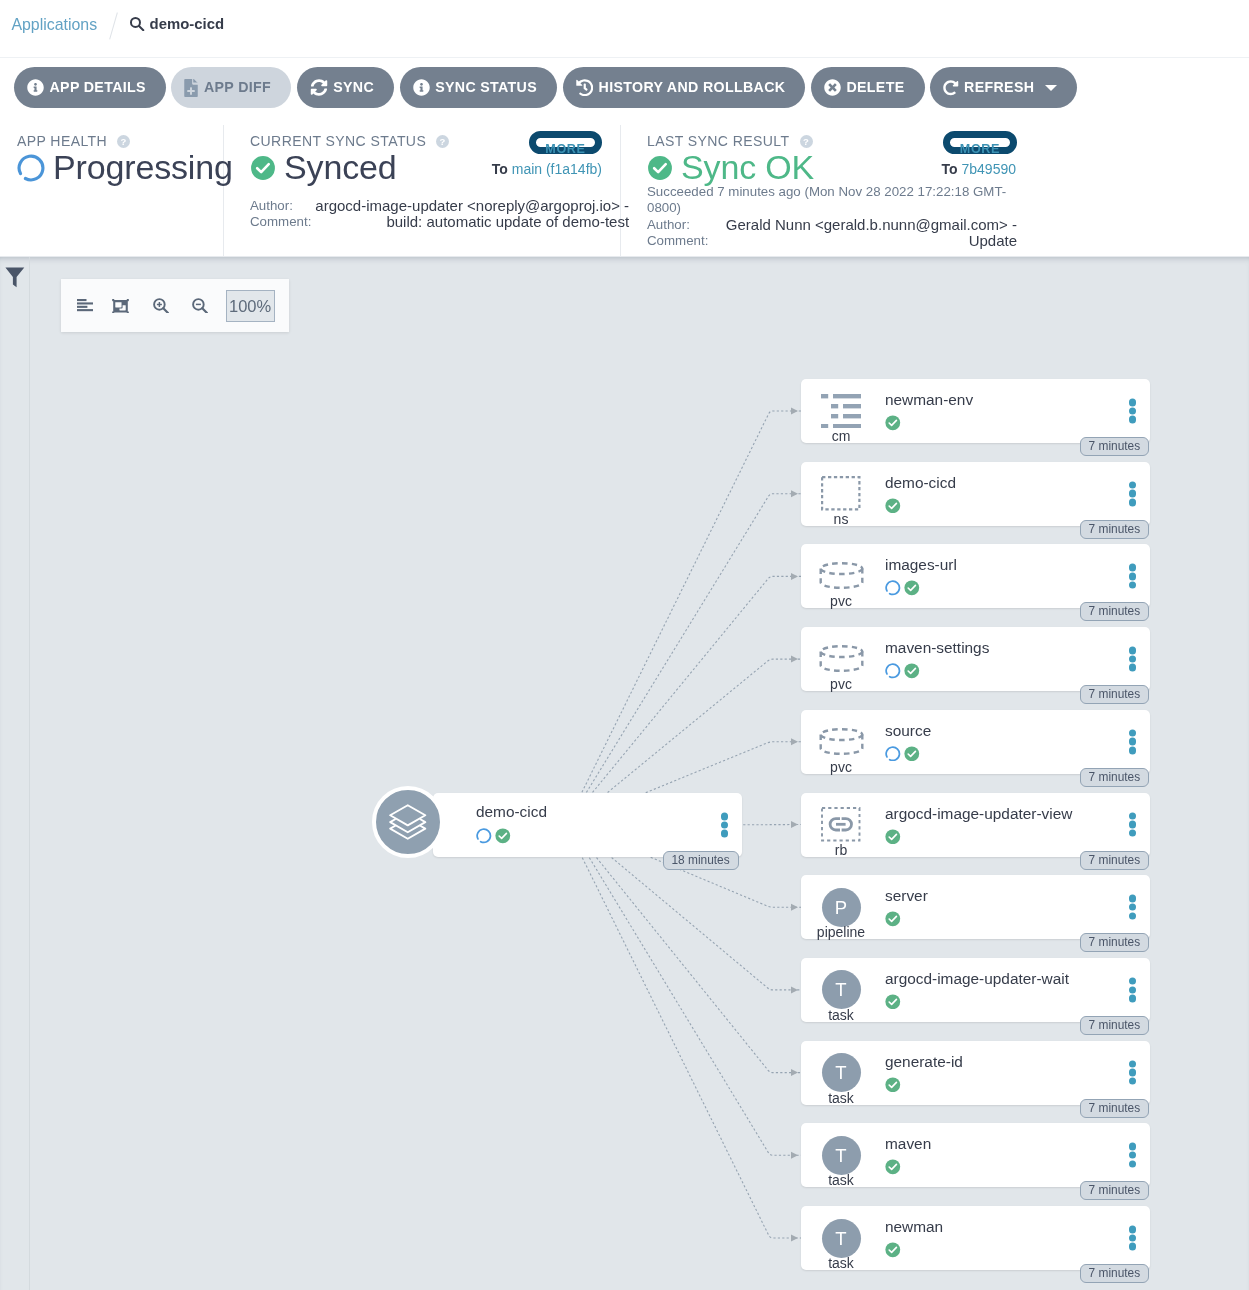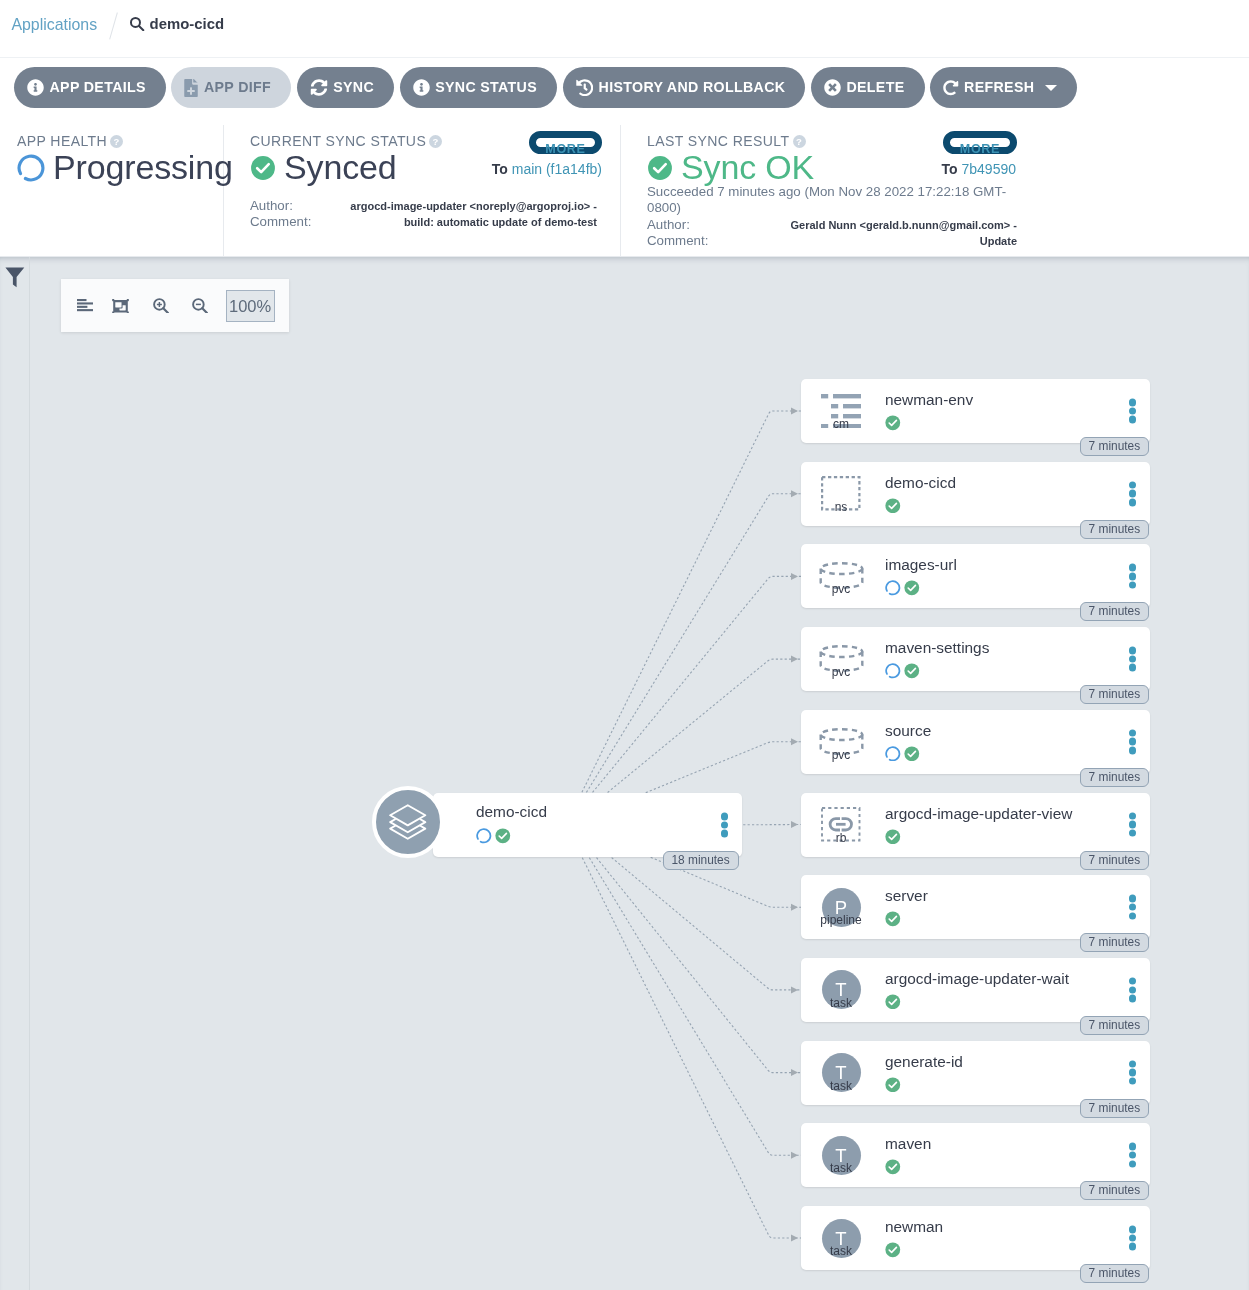--- a/index.html
+++ b/index.html
@@ -26,49 +26,49 @@
 
 
 .panels{position:absolute;left:0;top:125px;width:1249px;height:132px;background:#fff;display:flex;border-bottom:1px solid #e7eaee;overflow:hidden}
 .panel{position:relative;padding:0 18px}
 .panel.p2,.panel.p3{padding-left:26px}
 .panel.p1{width:224px;border-right:1px solid #e7eaee}
 .panel.p1 .ptitle,.panel.p1 .pmain{left:17px}
 .panel.p2 .ptitle,.panel.p2 .pmain,.panel.p2 .kvgrid,.panel.p3 .ptitle,.panel.p3 .pmain,.panel.p3 .kvgrid,.panel.p3 .succeeded{left:26px}
 .panel.p2{width:397px;border-right:1px solid #e7eaee}
 .panel.p3{width:628px}
-.ptitle{position:absolute;top:9px;font-size:14.05px;color:#6d7b8d;letter-spacing:.4px;display:flex;align-items:center;gap:3px;line-height:14px;white-space:nowrap}
+.ptitle{position:absolute;top:9px;font-size:14.05px;color:#6d7b8d;letter-spacing:.4px;display:flex;align-items:center;gap:10px;line-height:14px;white-space:nowrap}
 .qmark{width:13px;height:13px;border-radius:50%;background:#ccd6e0;color:#fff;font-size:9.5px;font-weight:bold;display:flex;align-items:center;justify-content:center;line-height:13px;font-family:"Liberation Sans",sans-serif}
 .pmain{position:absolute;top:28px;display:flex;align-items:center;gap:8px;height:29px}
 .pmain .bigtext{font-size:34px;color:#3b4256;letter-spacing:-.15px;line-height:29px}
 .pmain .bigtext.green{color:#4eb888}
 .more{position:absolute;right:18px;top:5.8px;border:7px solid #0c4a6e;color:#3b91b3;border-radius:12px;font-size:12.6px;font-weight:bold;letter-spacing:.55px;padding:0;width:73.3px;height:23.6px;background:#fff;cursor:pointer;line-height:22px;font-family:"Liberation Sans",sans-serif}
 .revline{position:absolute;right:18px;top:35px;font-size:14px;font-weight:bold;color:#363c4a;line-height:18px;white-space:nowrap}
 .revline a{color:#4095b5;text-decoration:none;font-weight:normal}
 .kvgrid{position:absolute;top:0;display:grid;grid-template-columns:max-content 1fr;column-gap:4px;font-size:13.3px;line-height:16.2px}
 .kvgrid .k{color:#6d7b8d;white-space:nowrap}
-.kvgrid .v{color:#363c4a;font-weight:bold;text-align:right;white-space:nowrap;font-size:11px}
+.kvgrid .v{color:#363c4a;font-weight:normal;text-align:right;white-space:nowrap;font-size:15px}
 .succeeded{position:absolute;top:59px;font-size:13.3px;color:#6d7b8d;line-height:16.2px}
 
 
 .graph{position:absolute;left:0;top:257px;width:1249px;height:1033px;background:#e1e6ea;overflow:hidden;box-shadow:inset 0 5px 7px -5px rgba(90,104,122,.45)}
 .filterbar{position:absolute;left:0;top:0;width:29.5px;height:1033px;border-right:1px solid #d4dade}
 .filter-icon{position:absolute;left:5px;top:10px}
 .zoomtools{position:absolute;left:61px;top:22px;width:228px;height:53px;background:#fafbfc;box-shadow:0 1px 3px rgba(0,0,0,.10)}
 .ztool{position:absolute;width:30px;height:30px;top:11.5px;display:flex;align-items:center;justify-content:center;cursor:pointer}
 .ztool.t1{left:9px}.ztool.t2{left:44.9px}.ztool.t3{left:84.6px}.ztool.t4{left:124.2px}
 .ztool svg{display:block}
 .zoomval{position:absolute;left:164.6px;top:11px;width:49px;height:32px;border:1px solid #a5b3c2;background:#e2e7eb;color:#5e6b7b;font-size:16.5px;display:flex;align-items:center;justify-content:center;cursor:text;font-family:"Liberation Sans",sans-serif}
 
 
 .edges{position:absolute;left:0;top:0;width:1249px;height:1033px;pointer-events:none}
 
 .node{position:absolute;background:#fff;border-radius:5px;box-shadow:0 1px 2px rgba(0,0,0,.10);z-index:3}
 .node .kindcol{position:absolute;left:0;top:0;width:80px;height:100%;display:flex;align-items:center;justify-content:center}
-.node .kindlabel{position:absolute;left:0;bottom:12px;width:80px;text-align:center;font-size:12px;color:#363c4a;line-height:14px}
+.node .kindlabel{position:absolute;left:0;bottom:0;width:80px;text-align:center;font-size:14px;color:#363c4a;line-height:14px}
 .node .nname,.rootnode .nname{position:absolute;left:84px;top:12px;font-size:15.4px;color:#363c4a;white-space:nowrap;line-height:18px}
 .node .nstatus,.rootnode .nstatus{position:absolute;left:84px;top:36px;display:flex;align-items:center;gap:3.6px}
 .kebab{position:absolute;right:13.6px;top:50%;transform:translateY(-50%);display:flex;flex-direction:column;gap:1.2px;cursor:pointer}
 .kebab i{display:block;width:7.5px;height:7.5px;border-radius:50%;background:#3f9cbd}
 .timebadge{position:absolute;z-index:6;background:#d3dae1;border:1px solid #93a4b5;border-radius:6px;font-size:11.9px;color:#4a5568;padding:0 8px;white-space:nowrap;line-height:17px;height:19px}
 .rootnode{position:absolute;background:#fff;border-radius:5px;box-shadow:0 1px 2px rgba(0,0,0,.10);z-index:3}
 .rootcircle{position:absolute;border-radius:50%;background:#8fa0b0;border:4px solid #fff;display:flex;align-items:center;justify-content:center}
 .circ{width:39px;height:39px;border-radius:50%;background:#8d9dad;color:#fff;display:flex;align-items:center;justify-content:center;font-size:18.5px;font-weight:normal;font-family:"Liberation Sans",sans-serif;line-height:39px}
 </style>
 </head>

